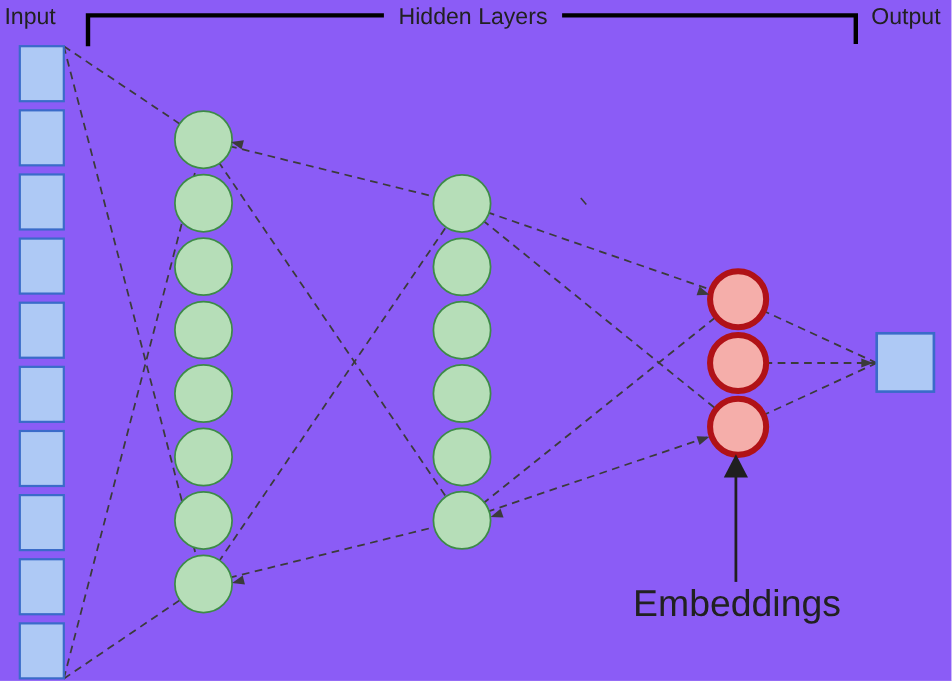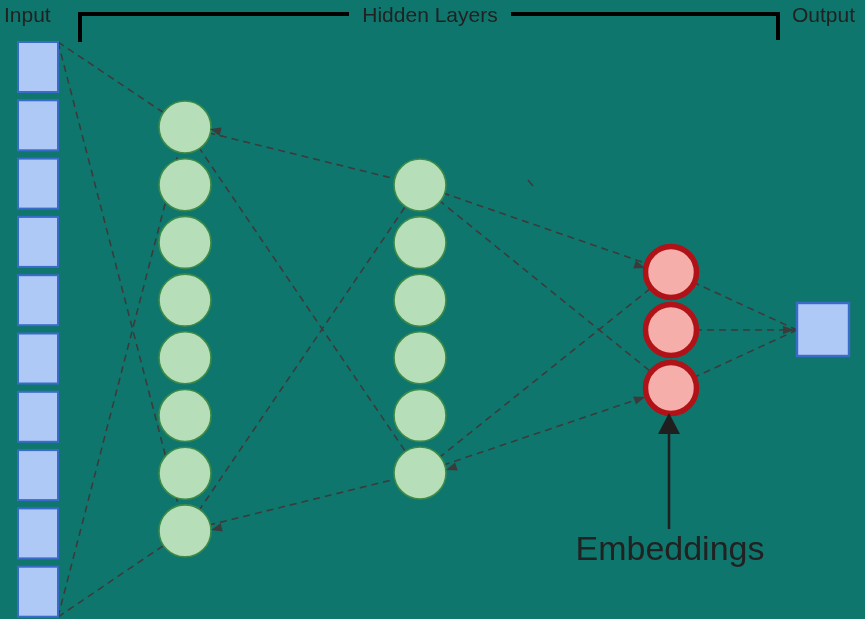--- a/index.html
+++ b/index.html
@@ -1,16 +1,16 @@
 <!DOCTYPE html>
 <html><head>
 <meta charset="utf-8">
 <style>
   html,body{margin:0;padding:0;background:#ffffff;}
-  .stage{position:relative;width:865px;height:619px;background:#0f766e;overflow:hidden;
+  .stage{position:relative;width:865px;height:619px;background:#8b5cf6;overflow:hidden;
          font-family:"Liberation Sans", sans-serif;}
   svg{position:absolute;left:0;top:0;}
   .lbl{fill:#212121;font-family:"Liberation Sans", sans-serif;}
   .lbl-small{font-size:21px;}
   .lbl-big{font-size:34px;}
 </style>
 </head>
 <body>
 
 <div class="stage">

